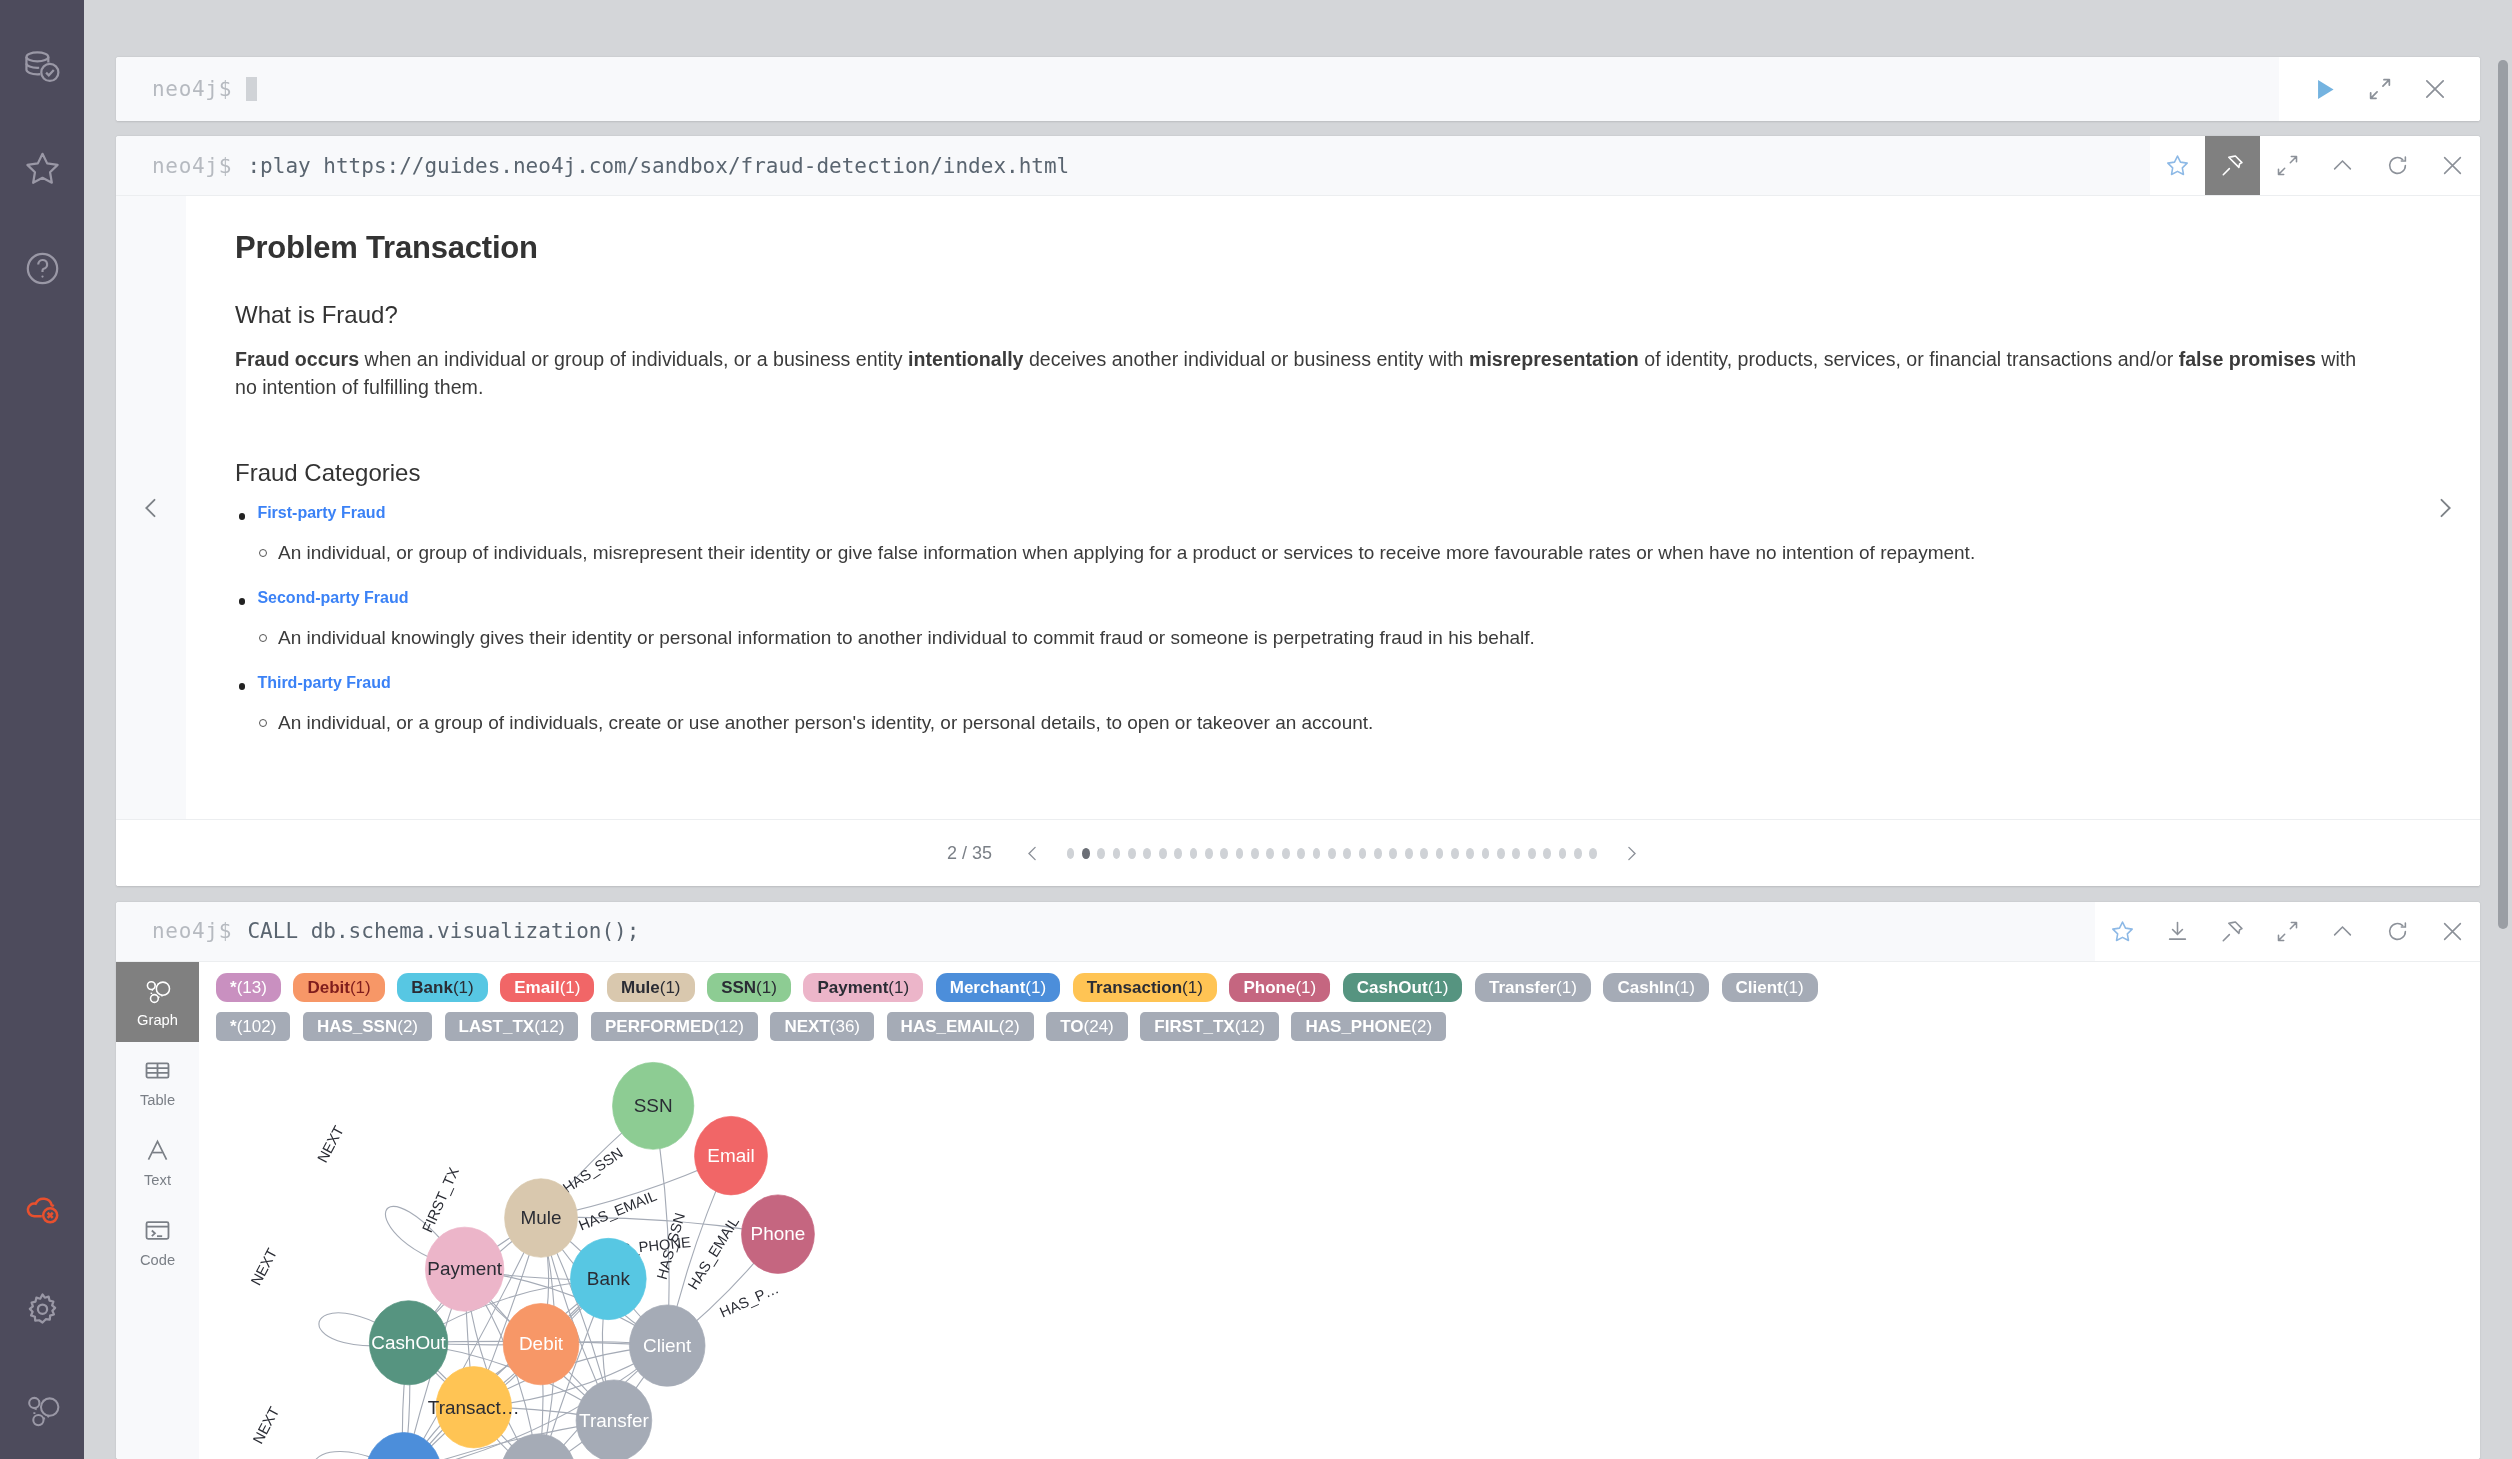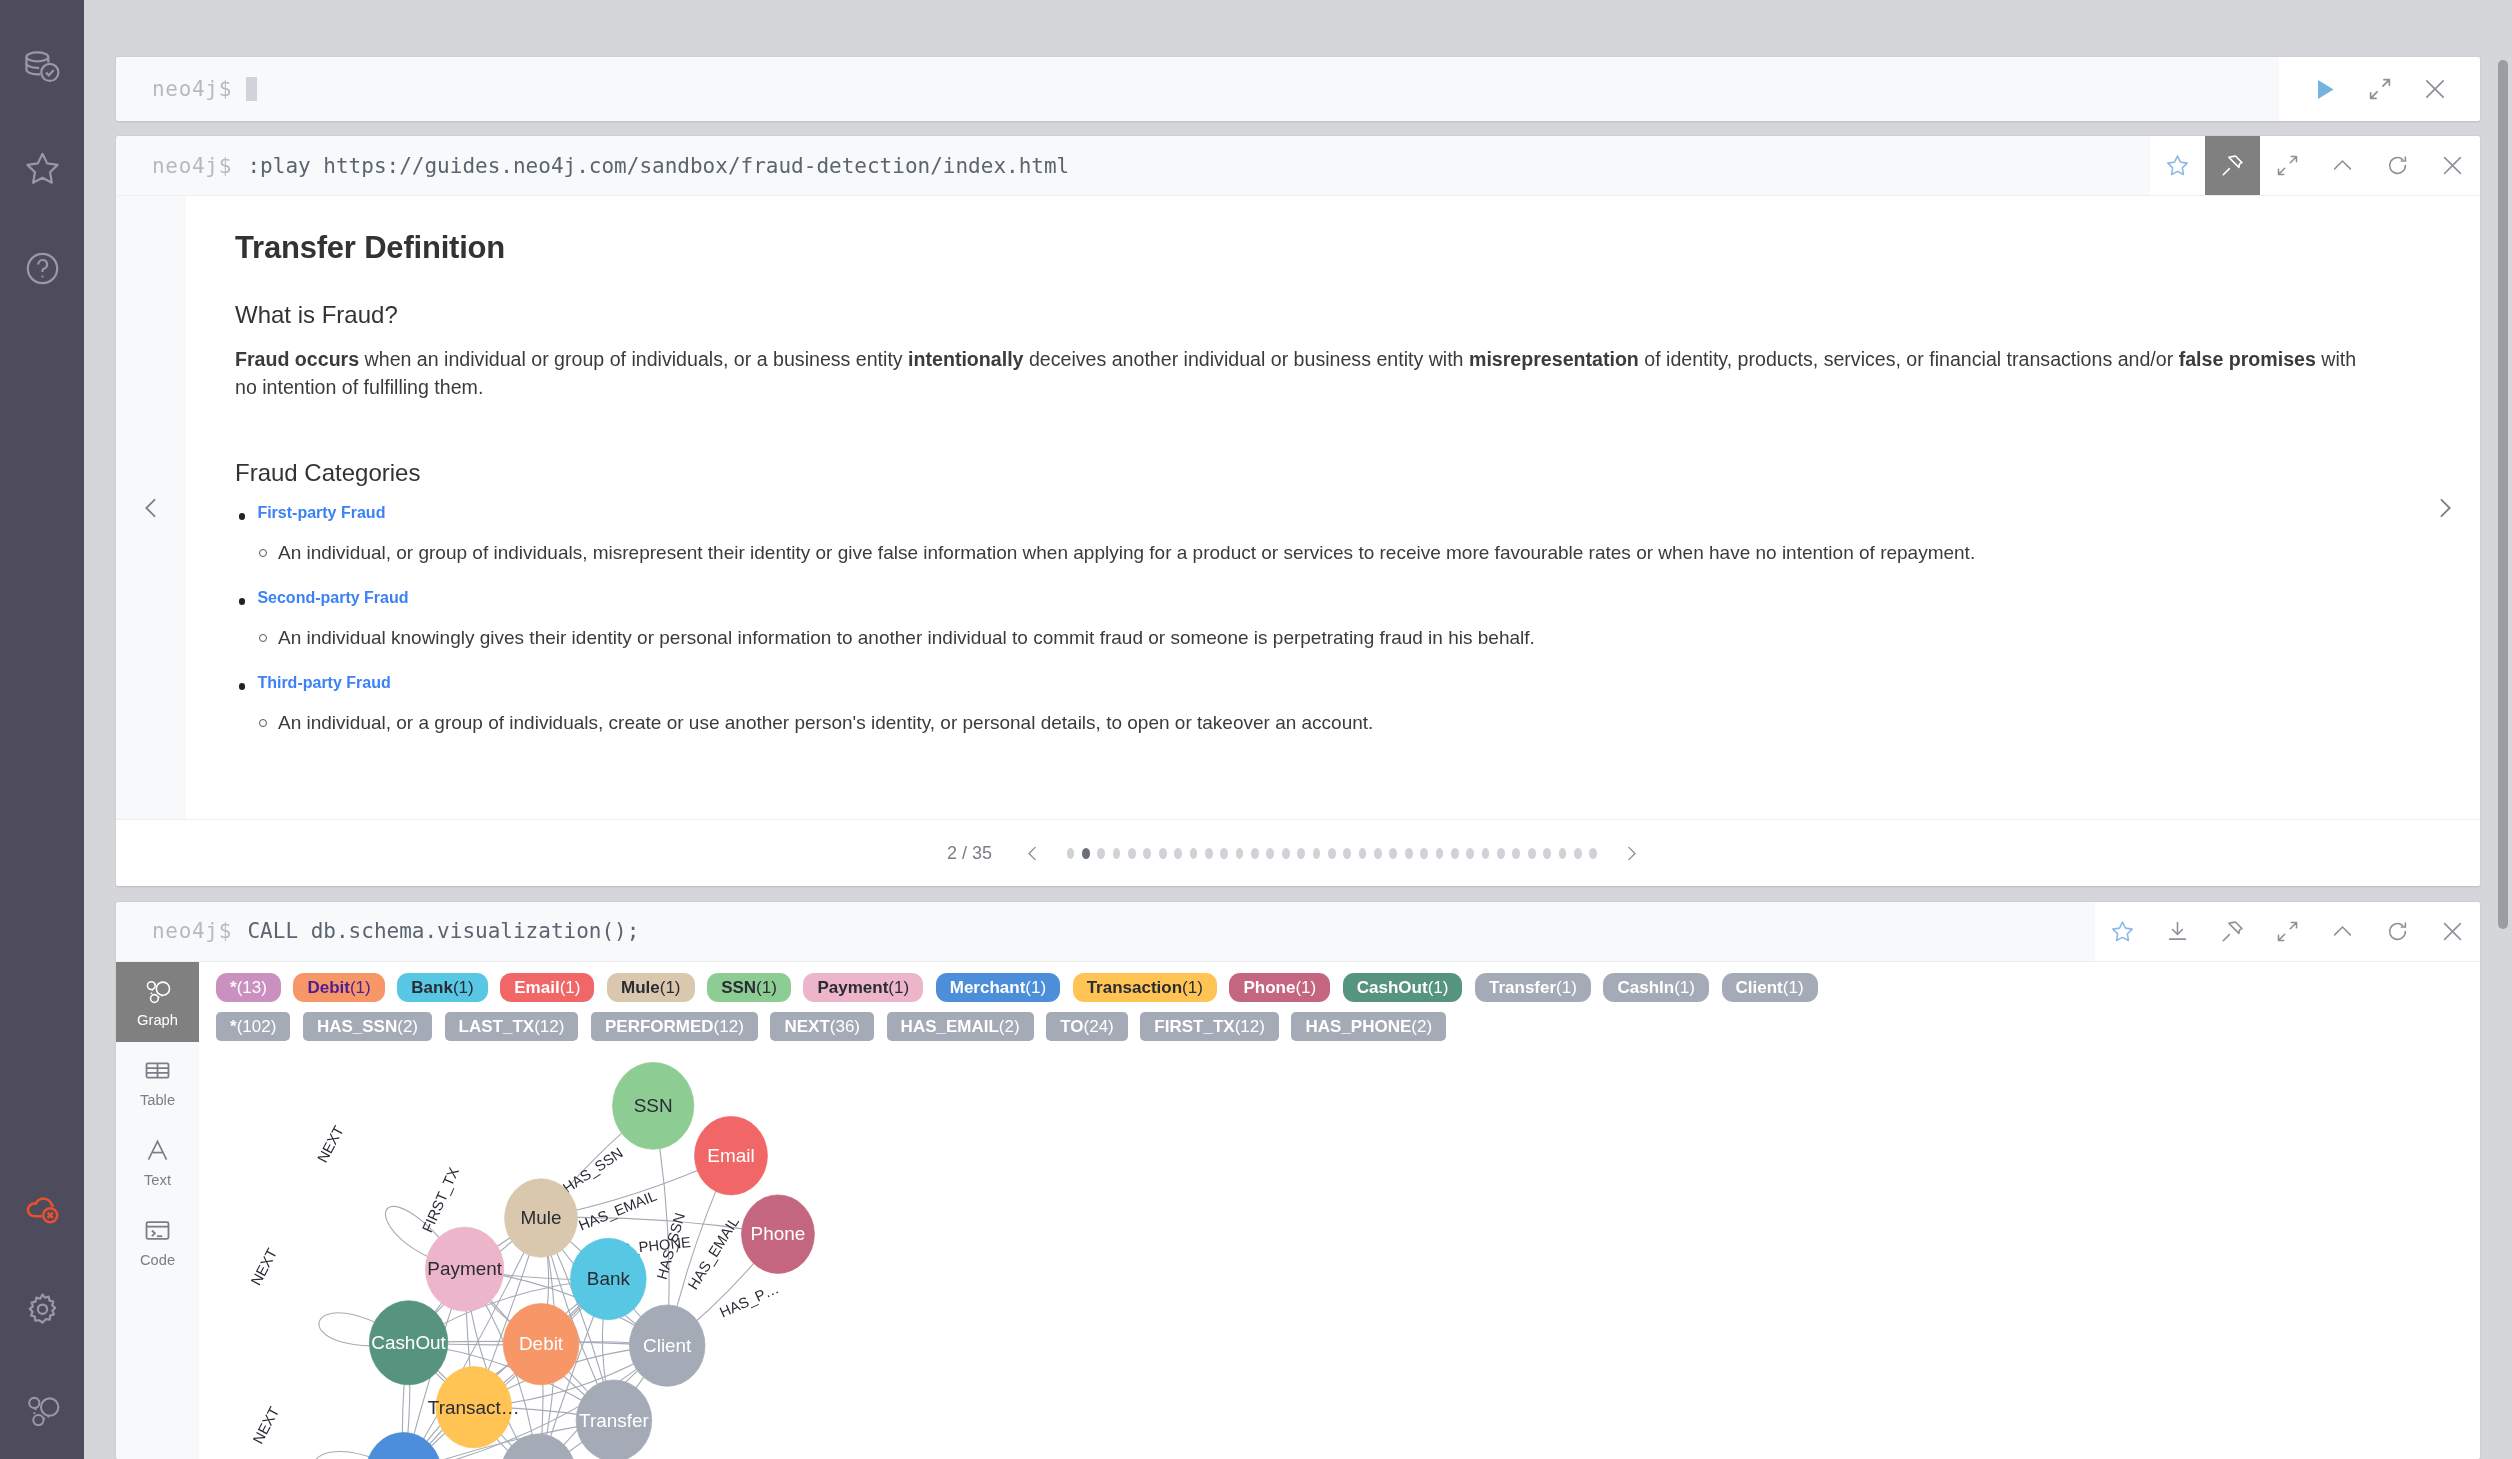--- a/index.html
+++ b/index.html
@@ -324,21 +324,21 @@
       </div>
 
       <div class="guide-body">
         <div class="guide-nav">
           <svg width="28" height="28" viewBox="0 0 24 24" fill="none" stroke="#7d8287" stroke-width="1.6" stroke-linecap="round">
               <path d="M15 5l-7 7 7 7"></path>
             </svg>
         </div>
 
         <div class="guide-content">
-          <h2>Transfer Definition</h2>
+          <h2>Problem Transaction</h2>
           <h3>What is Fraud?</h3>
           <p>
             <b>Fraud occurs</b><span> when an individual or group of individuals, or a business entity </span><b>intentionally</b><span> deceives another individual or business entity with </span><b>misrepresentation</b><span> of identity, products, services, or financial transactions and/or </span><b>false promises</b><span> with no intention of fulfilling them.</span>
           </p>
 
           <h3 class="cats">Fraud Categories</h3>
           <ul class="cat-list">
             <li>
               <div class="cat-title">First-party Fraud</div>
               <div class="cat-desc">An individual, or group of individuals, misrepresent their identity or give false information when applying for a product or services to receive more favourable rates or when have no intention of repayment.</div>
@@ -498,21 +498,21 @@
                 <path d="M11.6 16.4h4"></path>
             </svg>
             <span>Code</span>
           </div>
         </div>
 
         <div class="result-main">
           <div class="chips-area">
             <div class="chip-row">
                 <span class="chip" style="background: rgb(201, 144, 192); color: rgb(255, 255, 255);"><span>*</span><span class="cnt">(13)</span></span>
-                <span class="chip" style="background: rgb(247, 151, 103); color: #4c1d95;"><span>Debit</span><span class="cnt">(1)</span></span>
+                <span class="chip" style="background: rgb(247, 151, 103); color: #7f1d1d;"><span>Debit</span><span class="cnt">(1)</span></span>
                 <span class="chip" style="background: rgb(87, 199, 227); color: rgb(42, 44, 52);"><span>Bank</span><span class="cnt">(1)</span></span>
                 <span class="chip" style="background: rgb(241, 102, 103); color: rgb(255, 255, 255);"><span>Email</span><span class="cnt">(1)</span></span>
                 <span class="chip" style="background: rgb(217, 200, 174); color: rgb(42, 44, 52);"><span>Mule</span><span class="cnt">(1)</span></span>
                 <span class="chip" style="background: rgb(141, 204, 147); color: rgb(42, 44, 52);"><span>SSN</span><span class="cnt">(1)</span></span>
                 <span class="chip" style="background: rgb(236, 181, 201); color: rgb(42, 44, 52);"><span>Payment</span><span class="cnt">(1)</span></span>
                 <span class="chip" style="background: rgb(76, 142, 218); color: rgb(255, 255, 255);"><span>Merchant</span><span class="cnt">(1)</span></span>
                 <span class="chip" style="background: rgb(255, 196, 84); color: rgb(42, 44, 52);"><span>Transaction</span><span class="cnt">(1)</span></span>
                 <span class="chip" style="background: rgb(197, 102, 128); color: rgb(255, 255, 255);"><span>Phone</span><span class="cnt">(1)</span></span>
                 <span class="chip" style="background: rgb(86, 148, 128); color: rgb(255, 255, 255);"><span>CashOut</span><span class="cnt">(1)</span></span>
                 <span class="chip" style="background: rgb(165, 171, 182); color: rgb(255, 255, 255);"><span>Transfer</span><span class="cnt">(1)</span></span>

